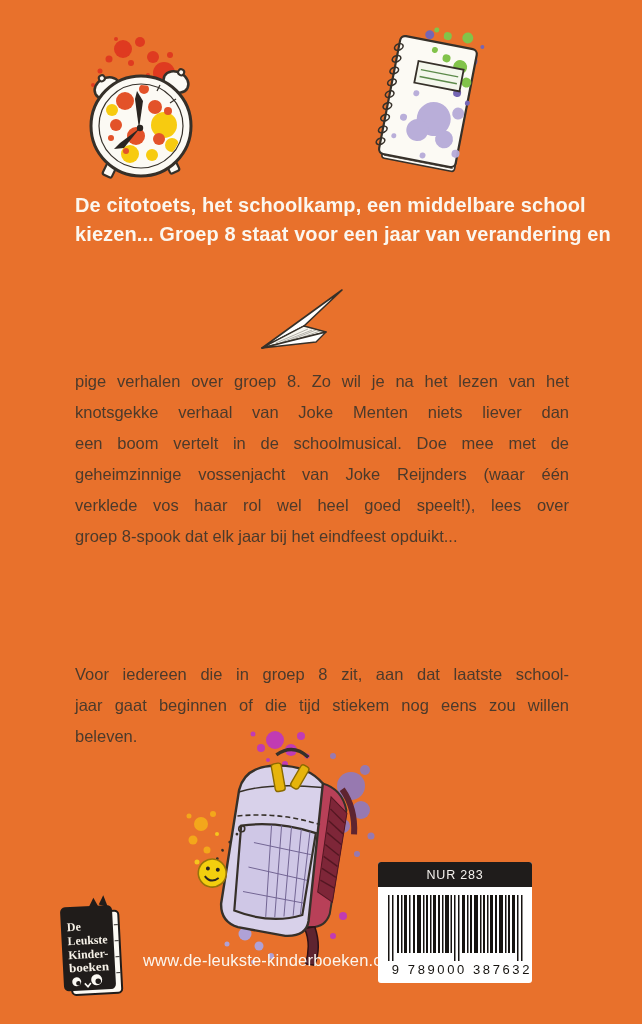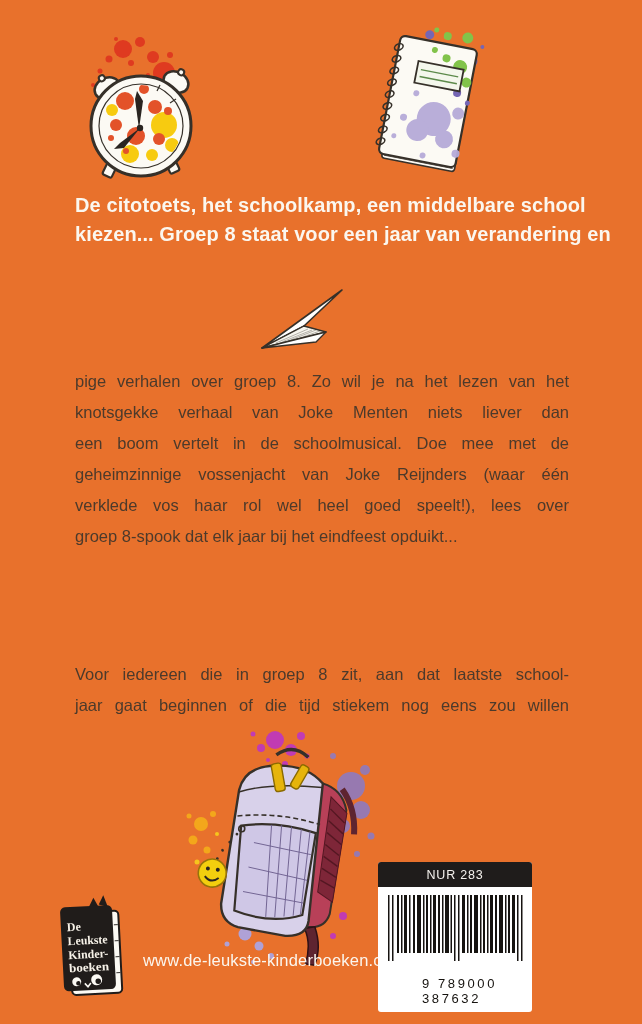--- a/index.html
+++ b/index.html
@@ -39,33 +39,33 @@
 
   .website{
     left:143px;top:951px;
     color:#FBF6EE;
     font-size:16.5px;
     letter-spacing:.2px;
   }
 
   
   .barcode-box{
-    left:378px;top:862px;width:154px;height:150px;
+    left:378px;top:862px;width:154px;height:121px;
     background:#FFFFFF;border-radius:3px;overflow:hidden;
   }
   .barcode-header{
     height:25px;background:#1F1C1B;color:#F5F2EE;
     font-size:12.5px;letter-spacing:.8px;
     display:flex;align-items:center;justify-content:center;
   }
   .bc-bar{fill:#161310;}
   .isbn-digits{
     position:absolute;left:0;right:0;bottom:6px;
-    text-align:left;color:#16130F;
-    font-size:13px;letter-spacing:2.6px;margin-left:44px;
+    text-align:right;color:#16130F;
+    font-size:13px;letter-spacing:2.6px;
   }
 
   svg{display:block;}
 </style>
 </head>
 <body>
 
 <div class="cover">
 
   <svg class="abs" style="left:60px;top:33px" width="160" height="148" viewBox="0 0 160 148">
@@ -219,20 +219,21 @@
     <div class="tline">knotsgekke verhaal van Joke Menten niets liever dan</div>
     <div class="tline">een boom vertelt in de schoolmusical. Doe mee met de</div>
     <div class="tline">geheimzinnige vossenjacht van Joke Reijnders (waar één</div>
     <div class="tline">verklede vos haar rol wel heel goed speelt!), lees over</div>
     <div class="tline last">groep 8-spook dat elk jaar bij het eindfeest opduikt...</div>
   </div>
 
   <div class="abs para bodytext body2">
     <div class="tline">Voor iedereen die in groep 8 zit, aan dat laatste school-</div>
     <div class="tline">jaar gaat beginnen of die tijd stiekem nog eens zou willen</div>
+    <div class="tline last">beleven.</div>
   </div>
 
   <svg class="abs" style="left:183px;top:726px" width="195" height="240" viewBox="0 0 195 240">
     <g fill="#C13BB3">
       <circle cx="92" cy="14" r="9"></circle>
         <circle cx="108" cy="24" r="6"></circle>
         <circle cx="78" cy="22" r="4"></circle>
       <circle cx="118" cy="10" r="4"></circle>
         <circle cx="70" cy="8" r="2.5"></circle>
         <circle cx="102" cy="38" r="3"></circle>

